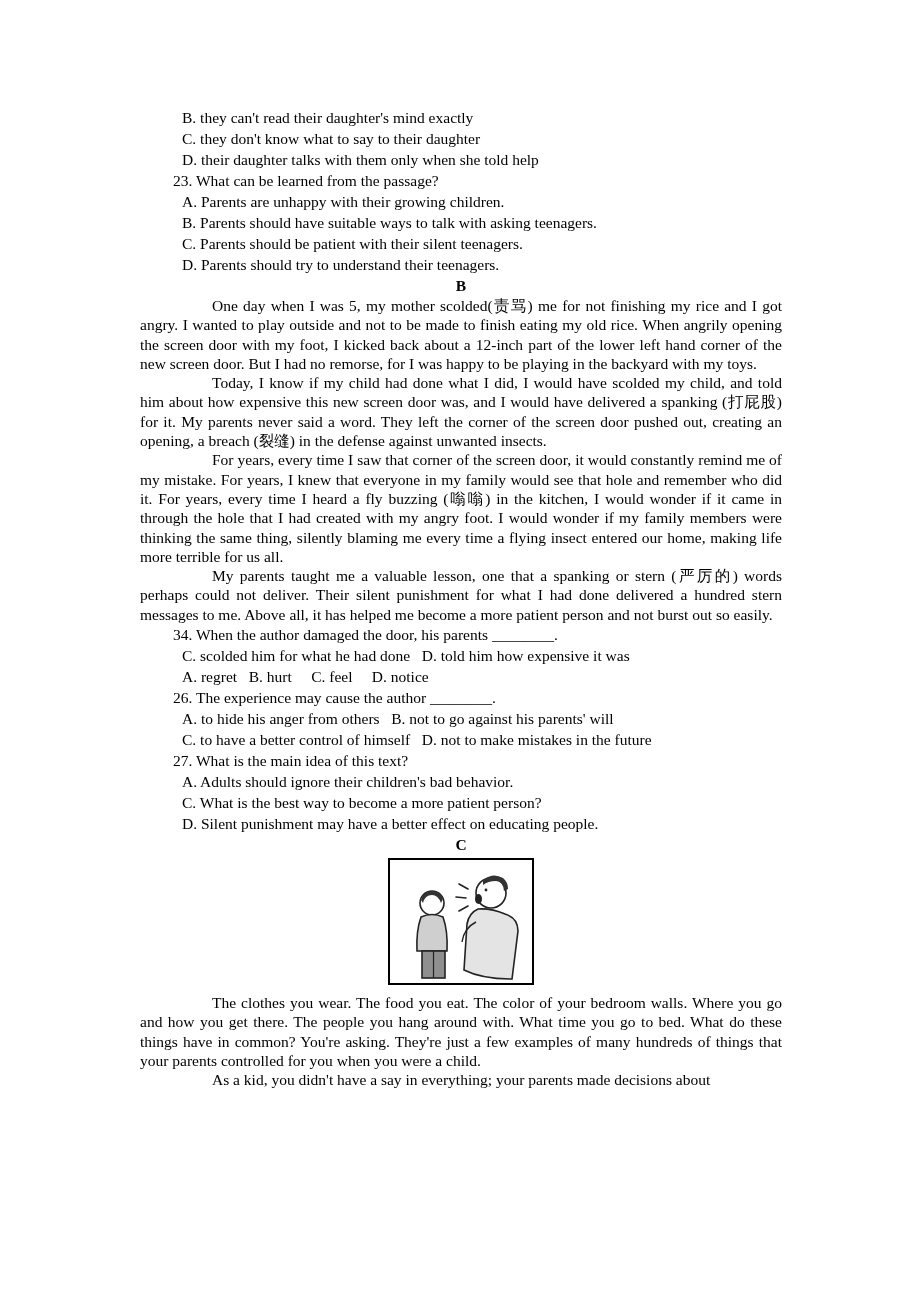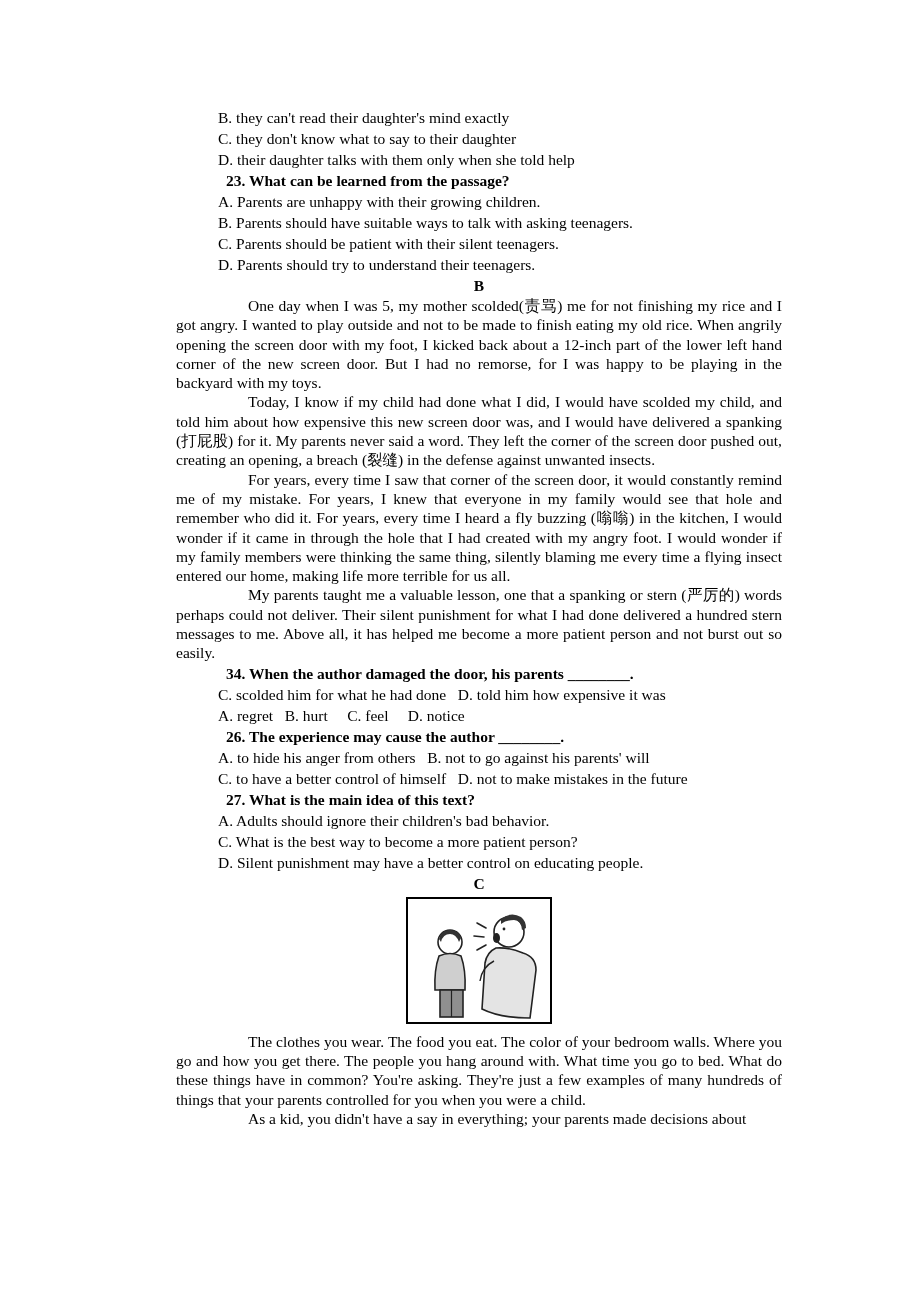--- a/index.html
+++ b/index.html
@@ -6,25 +6,24 @@
   html, body { margin: 0; padding: 0; background: #ffffff; }
   .page {
     width: 920px;
     height: 1302px;
     margin: 0 auto;
     background: #ffffff;
     color: #000000;
     font-family: "Liberation Serif", "DejaVu Serif", serif;
     font-size: 15.5px;
     overflow: hidden;
-    padding-left: 36px;
   }
   .content { padding: 107px 138px 0 140px; }
   .line { line-height: 21px; }
-  .q   { margin-left: 50px; font-weight: bold; }
+  .q   { margin-left: 33px; }
   .opt { margin-left: 42px; }
   .para {
     margin: 0;
     text-align: justify;
     line-height: 19.3px;
     text-indent: 72px;
   }
   .section-label {
     text-align: center;
     font-weight: bold;
@@ -72,21 +71,21 @@
 
     <div class="line opt">A. regret&nbsp;&nbsp;&nbsp;B. hurt&nbsp;&nbsp;&nbsp;&nbsp;&nbsp;C. feel&nbsp;&nbsp;&nbsp;&nbsp;&nbsp;D. notice</div>
 
     <div class="line q">26. The experience may cause the author ________.</div>
     <div class="line opt">A. to hide his anger from others&nbsp;&nbsp;&nbsp;B. not to go against his parents' will</div>
     <div class="line opt">C. to have a better control of himself&nbsp;&nbsp;&nbsp;D. not to make mistakes in the future</div>
 
     <div class="line q">27. What is the main idea of this text?</div>
     <div class="line opt">A. Adults should ignore their children's bad behavior.</div>
     <div class="line opt">C. What is the best way to become a more patient person?</div>
-    <div class="line opt">D. Silent punishment may have a better control on educating people.</div>
+    <div class="line opt">D. Silent punishment may have a better effect on educating people.</div>
 
     <div class="section-label">C</div>
 
     <div class="figure-wrap">
       <div class="figure-box">
         <svg viewBox="0 0 142 123" width="142" height="123" aria-hidden="true">
 
           <g stroke="#222222" stroke-width="1.6" stroke-linecap="round">
             <line x1="78" y1="29" x2="69" y2="24"></line>
             <line x1="76" y1="38" x2="66" y2="37"></line>

